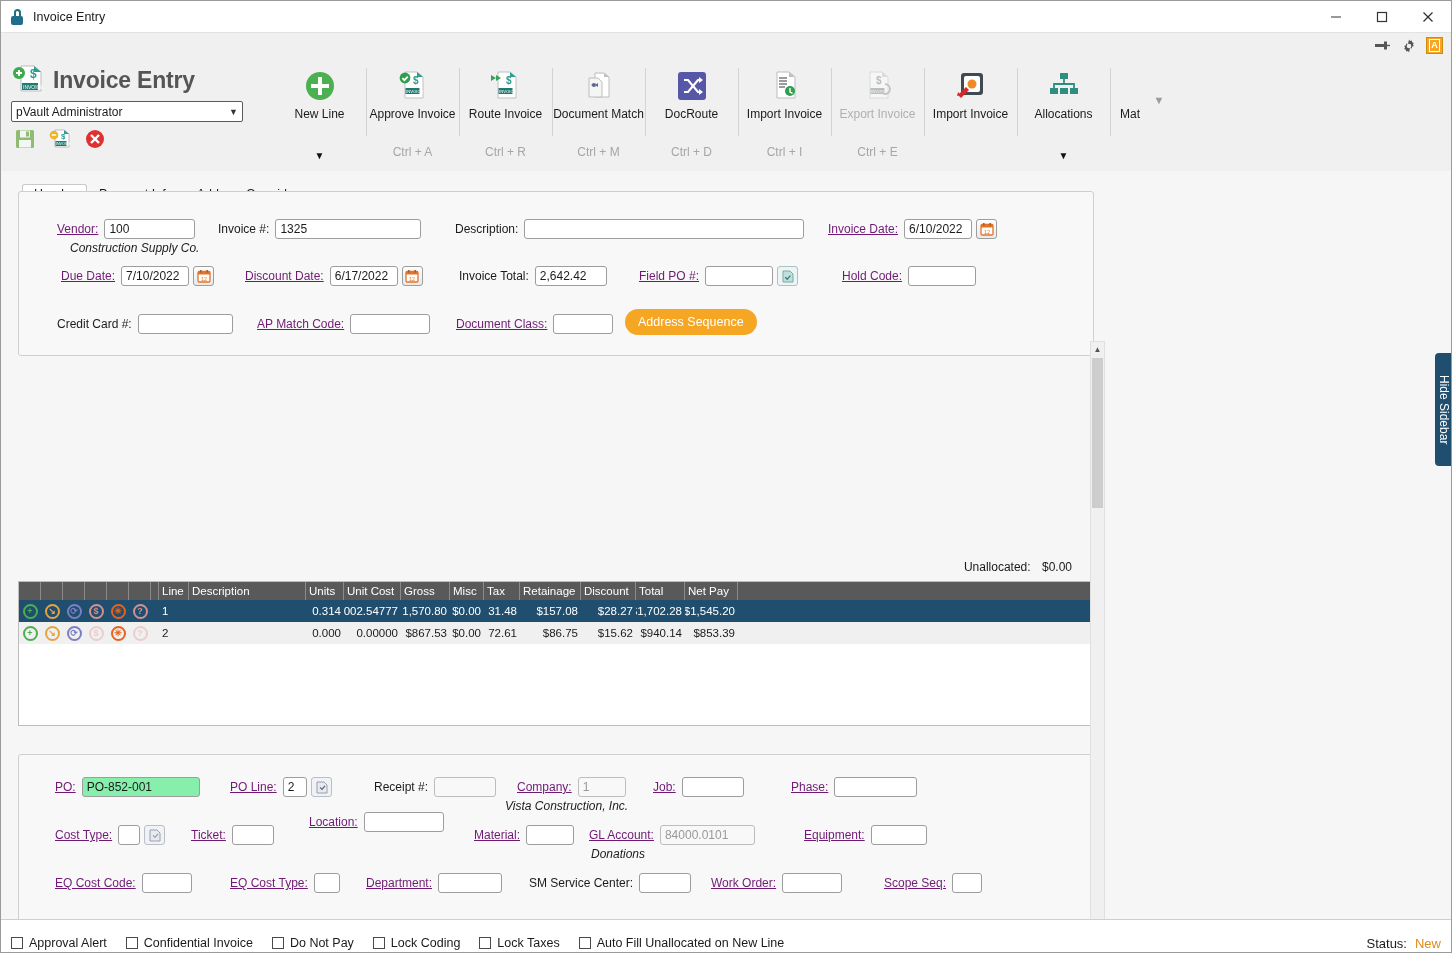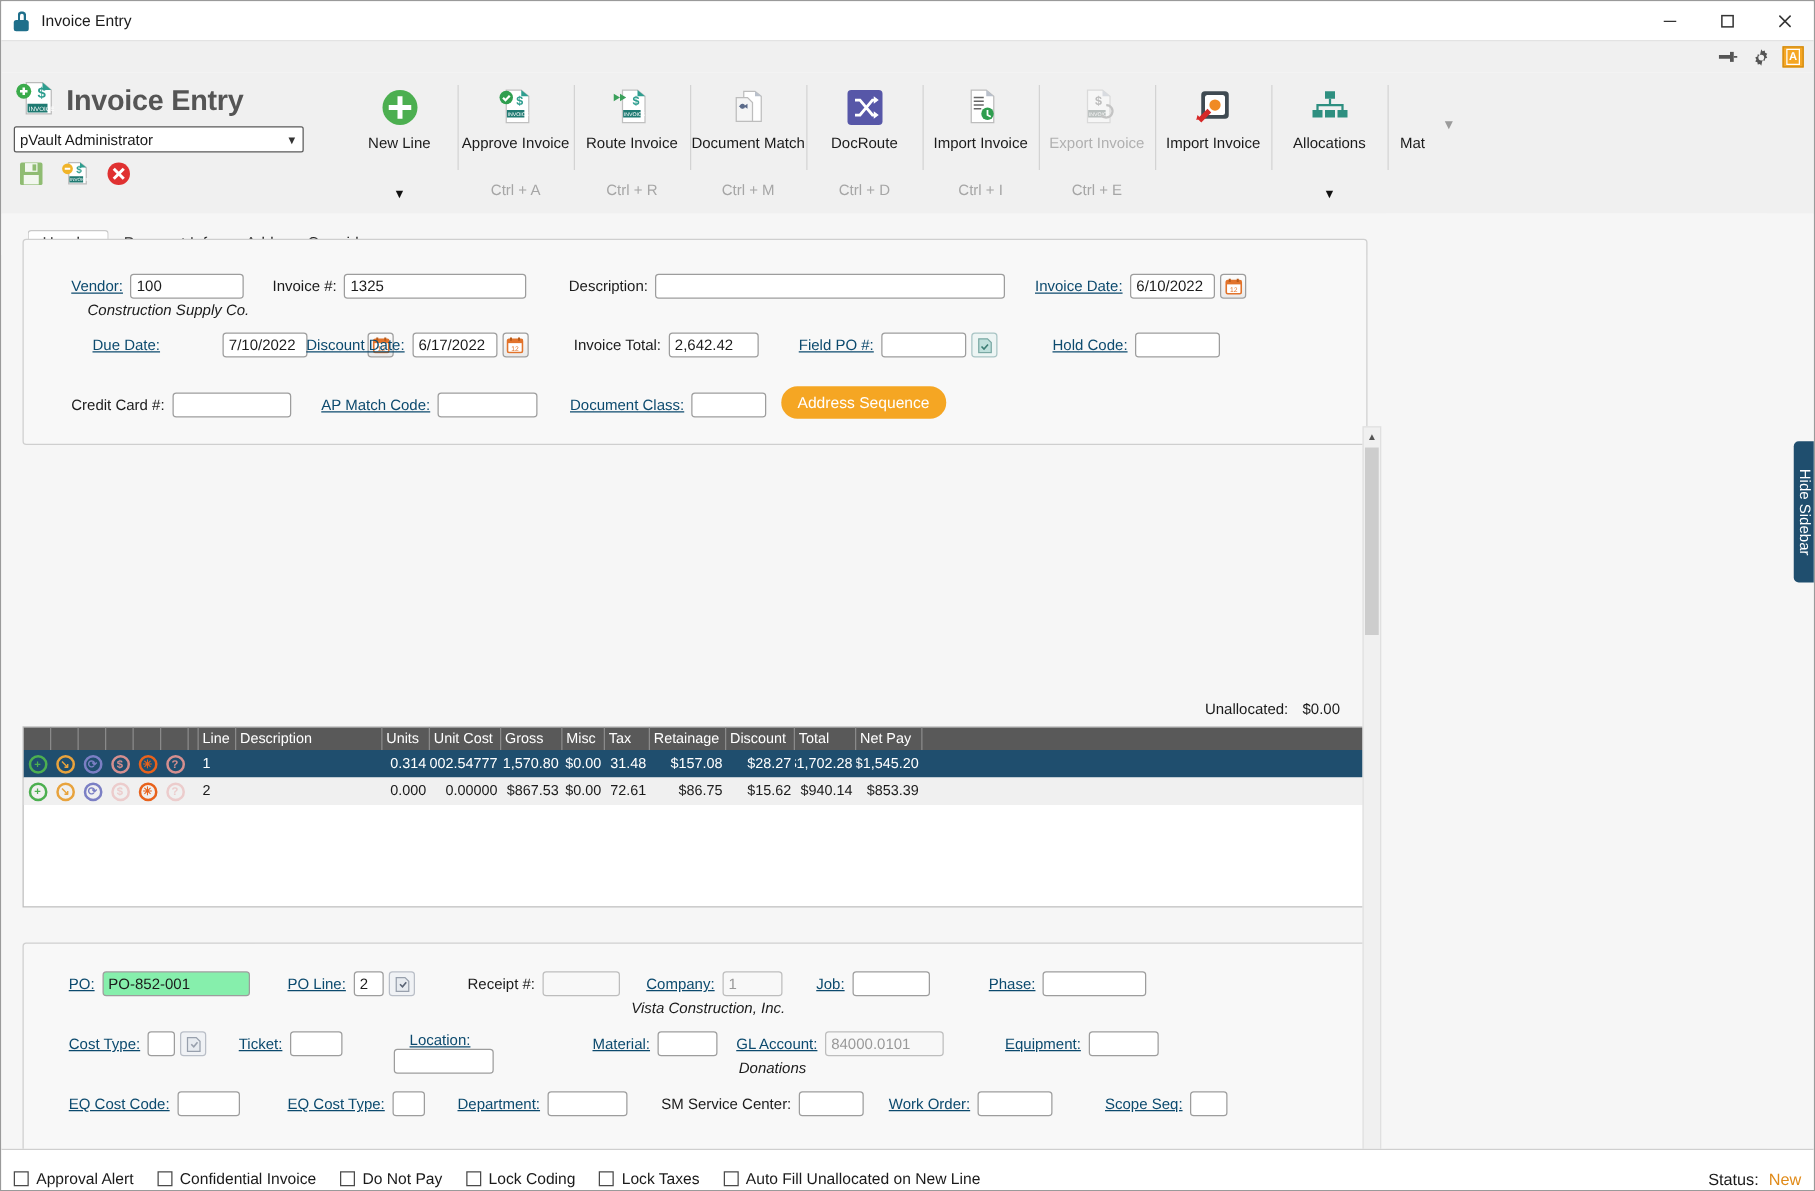--- a/index.html
+++ b/index.html
@@ -59,21 +59,21 @@
   
   .tabstrip { height:20px; display:flex; align-items:flex-end; padding-left:21px; gap:0; background:#f6f6f6; }
   .tab { padding:2px 11px 3px; font-size:12.5px; color:#1b1b1b; border:1px solid transparent; border-bottom:none; }
   .tab.active { background:#fff; border-color:#c9c9c9; border-radius:3px 3px 0 0; }
 
   .panel { background:#f8f8f8; border:1px solid #cfcfcf; border-radius:3px; }
   .hdrpanel { position:absolute; left:17px; top:200px; width:1076px; height:165px; }
 
   .frow { position:absolute; display:flex; align-items:center; }
   label.lbl { font-size:12px; color:#1b1b1b; white-space:nowrap; }
-  label.link { color:#0c4a6e; text-decoration:underline; cursor:pointer; }
+  label.link { color:#701a75; text-decoration:underline; cursor:pointer; }
   .inp { height:20px; border:1px solid #9d9d9d; border-radius:3px; background:#fff; font-size:12px; padding:0 4px; display:flex; align-items:center; color:#1b1b1b; }
   .inp.ro { background:#f8f8f8; color:#999; border-color:#bdbdbd; }
   .inp.sel { background:#86efac; }
   .sub-italic { font-style:italic; font-size:12px; color:#1b1b1b; }
   .calbtn { width:21px; height:20px; border:1px solid #9d9d9d; border-radius:3px; background:linear-gradient(#fdfdfd,#eaeaea); display:flex; align-items:center; justify-content:center; }
   .lookupbtn { width:21px; height:20px; border:1px solid #a8c4c4; border-radius:3px; background:#edf5f4; display:flex; align-items:center; justify-content:center; }
   .lookupbtn.grey { background:#f0f2f5; border-color:#b9bec7; }
   .pillbtn { background:#f5a623; color:#fff; border-radius:13px; height:26px; display:flex; align-items:center; padding:0 13px; font-size:12.5px; }
 
   
@@ -393,21 +393,21 @@
             <svg width="14" height="14" viewBox="0 0 14 14">
                 <rect x="1" y="2.5" width="12" height="10.5" rx="1.2" fill="#fff" stroke="#e2732b" stroke-width="1.3"></rect>
                 <rect x="1" y="2.5" width="12" height="3" fill="#e2732b"></rect>
                 <rect x="3" y="1" width="1.6" height="2.6" fill="#b85a18"></rect>
                 <rect x="9.4" y="1" width="1.6" height="2.6" fill="#b85a18"></rect>
                 <text x="4" y="11.6" font-size="5.4" fill="#e2732b" font-family="sans-serif">12</text>
               </svg>
           </div>
         </div>
 
-        <div class="frow" style="left:55px; top:74px;gap:44px;">
+        <div class="frow" style="left:42px; top:74px;">
           <label class="lbl link">Due Date:</label>
           <div class="inp" style="width:68px; margin-left:6px;">7/10/2022</div>
           <div class="calbtn" style="margin-left:4px;">
             <svg width="14" height="14" viewBox="0 0 14 14">
                 <rect x="1" y="2.5" width="12" height="10.5" rx="1.2" fill="#fff" stroke="#e2732b" stroke-width="1.3"></rect>
                 <rect x="1" y="2.5" width="12" height="3" fill="#e2732b"></rect>
                 <rect x="3" y="1" width="1.6" height="2.6" fill="#b85a18"></rect>
                 <rect x="9.4" y="1" width="1.6" height="2.6" fill="#b85a18"></rect>
                 <text x="4" y="11.6" font-size="5.4" fill="#e2732b" font-family="sans-serif">12</text>
               </svg>
@@ -607,21 +607,21 @@
             <svg width="13" height="13" viewBox="0 0 13 13">
                 <path d="M2 1h7l3 3v8H2z" fill="#e7ebf0" stroke="#98a0ad"></path>
                 <path d="M5 6.4l2 2 3-3.6" stroke="#98a0ad" stroke-width="1.3" fill="none"></path>
               </svg>
           </div>
         </div>
         <div class="frow" style="left:172px; top:70px;">
           <label class="lbl link">Ticket:</label>
           <div class="inp" style="width:42px; margin-left:6px;"></div>
         </div>
-        <div class="frow" style="left:290px; top:70px;flex-direction:column;">
+        <div class="frow" style="left:290px; top:57px;">
           <label class="lbl link">Location:</label>
           <div class="inp" style="width:80px; margin-left:6px;"></div>
         </div>
         <div class="frow" style="left:455px; top:70px;">
           <label class="lbl link">Material:</label>
           <div class="inp" style="width:48px; margin-left:6px;"></div>
         </div>
         <div class="frow" style="left:570px; top:70px;">
           <label class="lbl link">GL Account:</label>
           <div class="inp ro" style="width:95px; margin-left:6px;">84000.0101</div>

